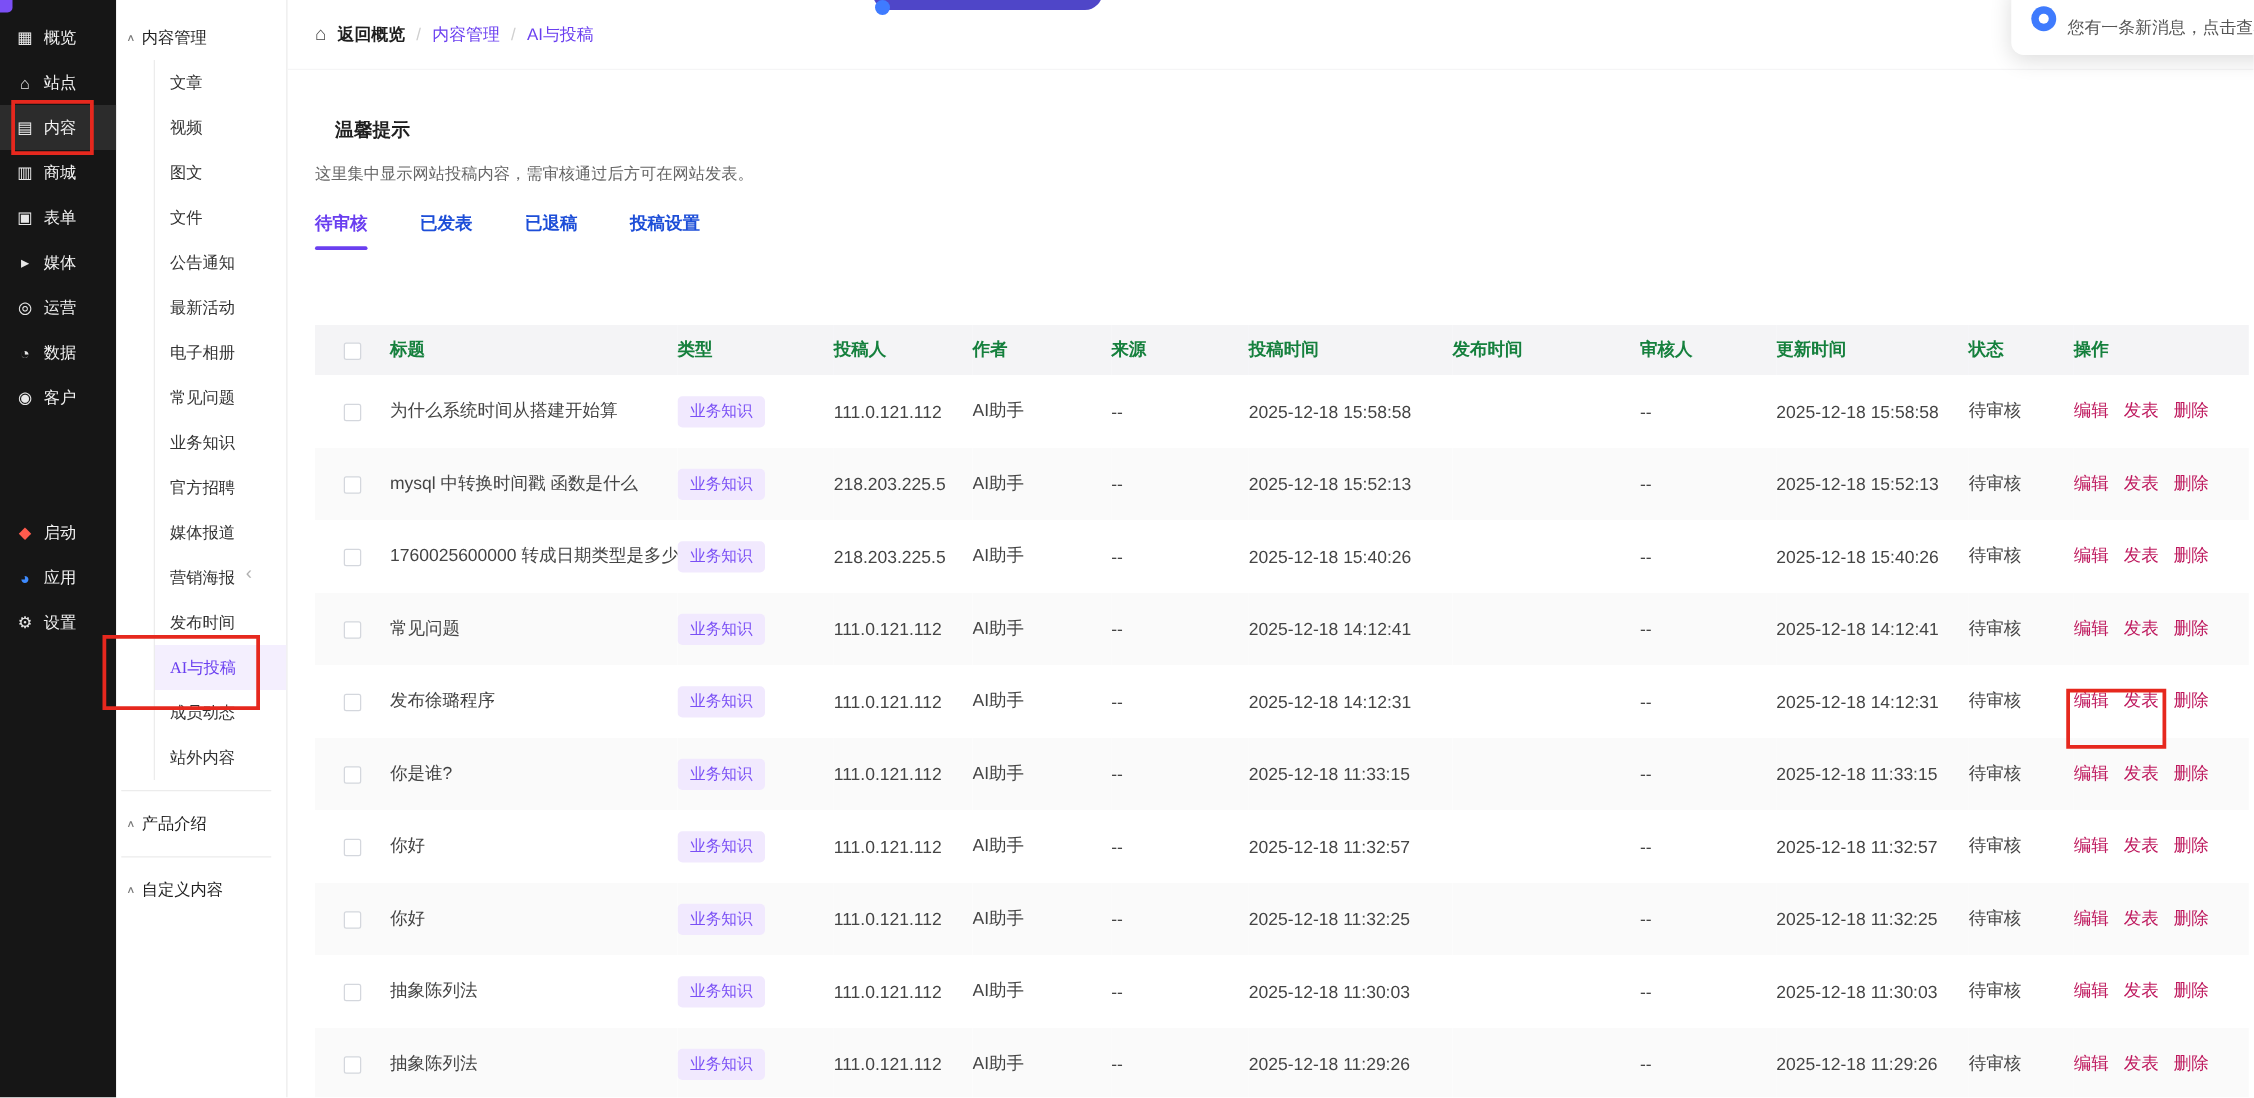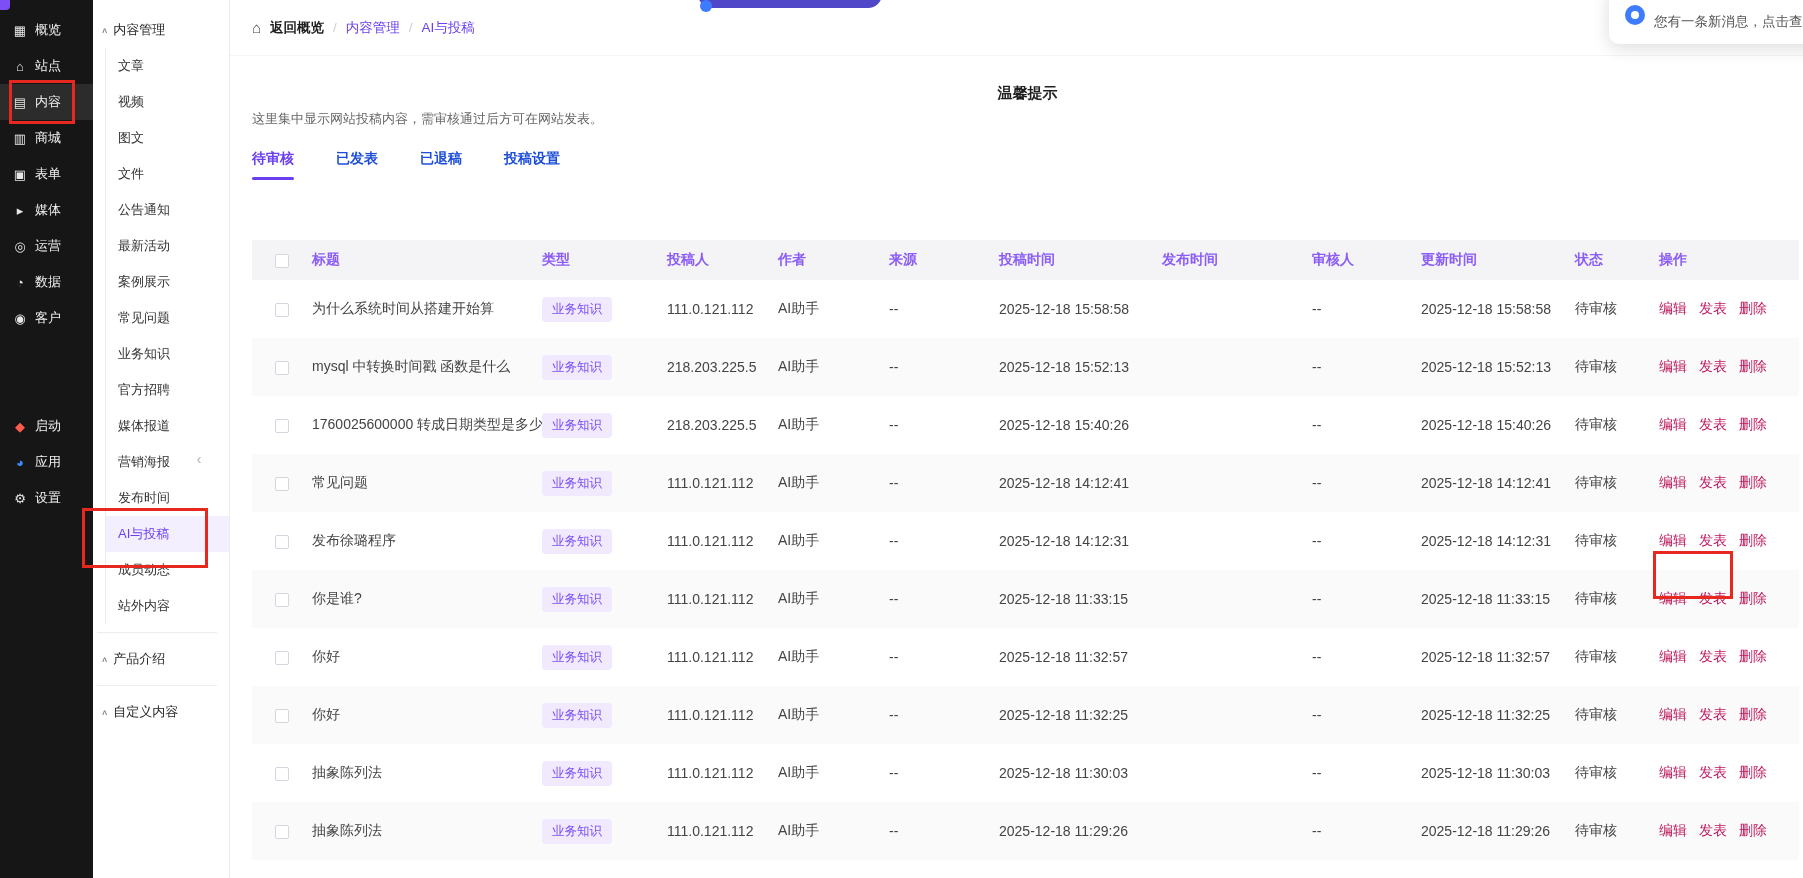--- a/index.html
+++ b/index.html
@@ -22,21 +22,21 @@
   .pnav-icon { width:16px; text-align:center; font-size:13px; color:#e8e8e8; }
   .pnav-footer { margin-top:72px; }
 
   
   .secondary-sidebar {
     width:137px; flex-shrink:0; background:#fff; border-right:1px solid #ececec;
     padding-top:12px; position:relative; font-size:13px; z-index:2;
   }
   .snav-title { height:36px; display:flex; align-items:center; padding-left:8px; gap:5px; color:#1f1f1f; cursor:pointer; }
   .snav-caret { color:#777; font-size:10px; transform:scaleY(.8); }
-  .snav-items { margin-left:12px; border-left:1px solid #ececec; }
+  .snav-items { margin-left:30px; border-left:1px solid #ececec;font-family:Liberation Serif, serif; }
   .snav-item { height:36px; display:flex; align-items:center; padding-left:12px; color:#333; cursor:pointer; white-space:nowrap; }
   .snav-item.active { color:#6a3ff0; background:#f4effe; }
   .snav-section.divided { border-top:1px solid #ececec; margin:8px 12px 0 4px; padding-top:8px; }
   .snav-section.divided .snav-title { padding-left:4px; }
   .collapse-handle {
     position:absolute; right:22px; top:438px; width:16px; height:40px;
     display:flex; align-items:center; justify-content:center;
     color:#b0b0b0; font-size:15px; cursor:pointer;
   }
 
@@ -45,21 +45,21 @@
   .breadcrumb-bar {
     height:56px; display:flex; align-items:center; padding-left:22px; gap:9px;
     font-size:13.5px; border-bottom:1px solid #f5f5f6;
   }
   .bc-home-icon { color:#444; font-size:15px; }
   .bc-root { color:#1f1f1f; font-weight:700; cursor:pointer; }
   .bc-sep { color:#cfcfcf; }
   .bc-link { color:#6a3ff0; cursor:pointer; }
 
   .content { padding:24px 0 0 22px; }
-  .notice-title { margin:4px; font-size:15px; line-height:18px; font-weight:700; color:#1f1f1f;text-align:center; }
+  .notice-title { margin:16px; font-size:15px; line-height:18px; font-weight:700; color:#1f1f1f; }
   .notice-desc { margin:8px 0 0; font-size:13px; line-height:18px; color:#666; }
 
   .tabs { margin-top:22px; display:flex; height:30px; }
   .tab { margin-right:42px; font-size:14px; color:#1d4ed8; cursor:pointer; position:relative; white-space:nowrap;font-weight:bold; }
   .tab.active { color:#6a3ff0; font-weight:600; }
   .tab.active::after { content:""; position:absolute; left:0; right:0; bottom:0; height:3px; background:#6a3ff0; border-radius:2px; }
 
   .filters { margin-top:30px; display:flex; align-items:center; }
   .select {
     width:198px; height:38px; border:1px solid #dcdfe6; border-radius:4px; background:#fff;
@@ -74,21 +74,21 @@
     font-family:"Liberation Sans","DejaVu Sans",sans-serif;
   }
   .search-input::placeholder { color:#bfc4cc; }
   .search-btn {
     width:47px; height:38px; border:1px solid #dcdfe6; border-radius:0 4px 4px 0;
     background:#fbfcfd; display:flex; align-items:center; justify-content:center; cursor:pointer;
   }
 
   table.grid { margin-top:30px; border-collapse:collapse; table-layout:fixed; width:1547px; }
   table.grid thead th {
-    background:#f4f4f6; height:40px; font-size:14px; font-weight:700; color:#8b5cf6;
+    background:#f4f4f6; height:40px; font-size:14px; font-weight:700; color:#15803d;
     text-align:left; padding:0; white-space:nowrap;
   }
   table.grid tbody td { height:58px; font-size:14px; color:#444; padding:0; white-space:nowrap; overflow:hidden; }
   table.grid tbody tr:nth-child(even) { background:#fafafa; }
   .col-check { text-align:center !important; }
   .checkbox {
     width:14px; height:14px; border:1px solid #d4d7dd; border-radius:2px; background:#fff;
     display:inline-block; vertical-align:middle; cursor:pointer;
   }
   .c-title { color:#333; }
@@ -192,21 +192,21 @@
       <span class="snav-caret">∧</span>
       <span class="snav-title-text">内容管理</span>
     </div>
     <div class="snav-items">
             <div class="snav-item">文章</div>
             <div class="snav-item">视频</div>
             <div class="snav-item">图文</div>
             <div class="snav-item">文件</div>
             <div class="snav-item">公告通知</div>
             <div class="snav-item">最新活动</div>
-            <div class="snav-item">案例展示</div>
+            <div class="snav-item">电子相册</div>
             <div class="snav-item">常见问题</div>
             <div class="snav-item">业务知识</div>
             <div class="snav-item">官方招聘</div>
             <div class="snav-item">媒体报道</div>
             <div class="snav-item">营销海报</div>
             <div class="snav-item">发布时间</div>
             <div class="snav-item active">AI与投稿</div>
             <div class="snav-item">成员动态</div>
             <div class="snav-item">站外内容</div>
           </div>

